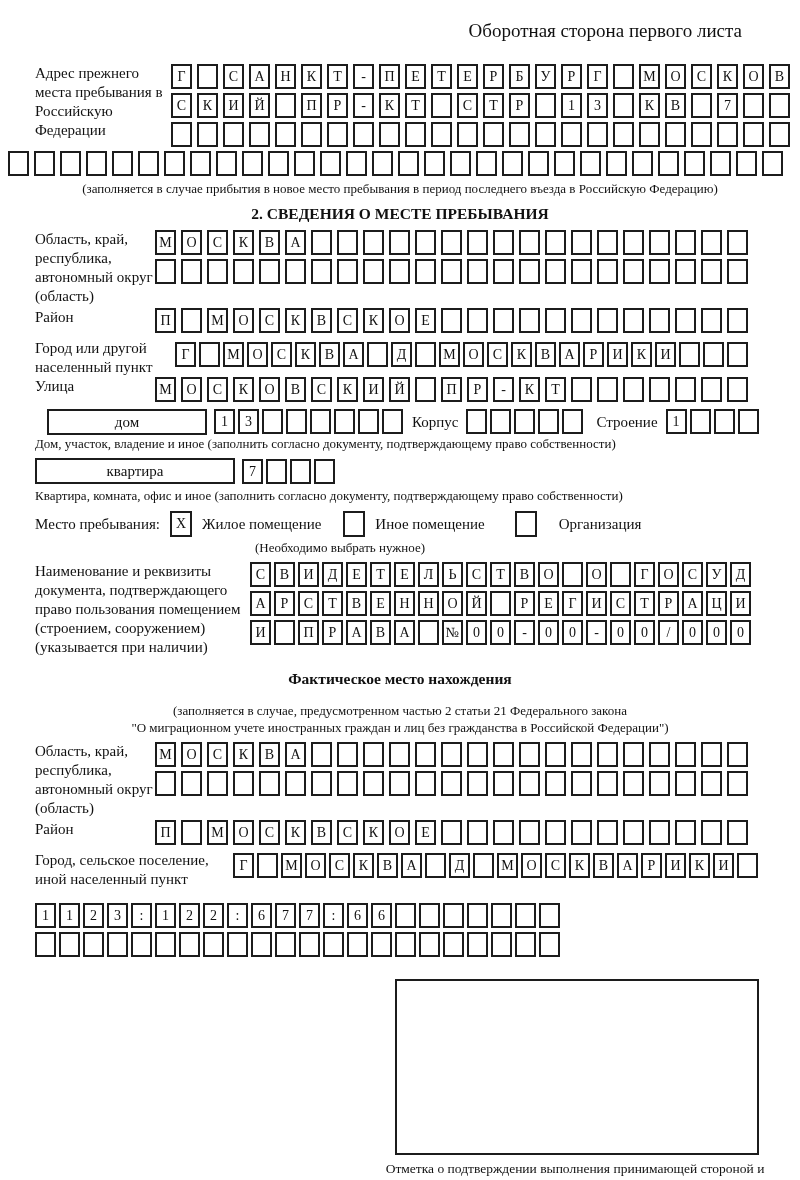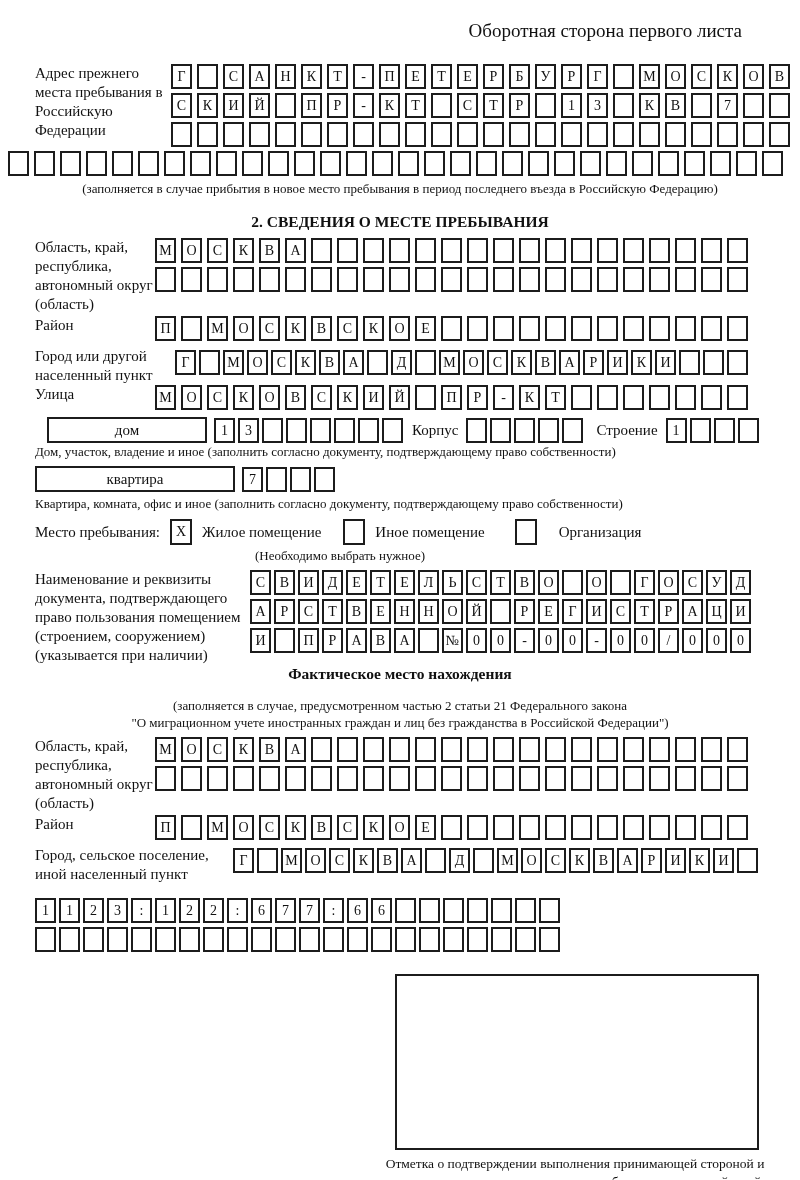--- a/index.html
+++ b/index.html
@@ -139,21 +139,21 @@
       <span class="cell"></span>
       <span class="cell"></span>
       <span class="cell"></span>
       <span class="cell"></span>
       <span class="cell"></span>
       <span class="cell"></span>
       <span class="cell"></span>
     </div>
   <div class="note">(заполняется в случае прибытия в новое место пребывания в период последнего въезда в Российскую Федерацию)</div>
 
-  <div class="sec-title" style="margin-top:16px;">2. СВЕДЕНИЯ О МЕСТЕ ПРЕБЫВАНИЯ</div>
+  <div class="sec-title" style="margin-top:8px;">2. СВЕДЕНИЯ О МЕСТЕ ПРЕБЫВАНИЯ</div>
 
   <div class="block" style="margin-top:7px;">
     <div class="lbl" style="width:120px;">Область, край, республика, автономный округ (область)</div>
     <div class="cellcol">
       <div class="cellrow">
           <span class="cell">М</span>
           <span class="cell">О</span>
           <span class="cell">С</span>
           <span class="cell">К</span>
           <span class="cell">В</span>
@@ -285,21 +285,21 @@
         <span class="cell"></span>
         <span class="cell"></span>
         <span class="cell"></span>
         <span class="cell"></span>
         <span class="cell"></span>
         <span class="cell"></span>
         <span class="cell"></span>
       </div>
   </div>
 
-  <div class="block" style="margin-top:3px;align-items:center;padding-left:12px;">
+  <div class="block" style="margin-top:3px;padding-left:12px;">
     <div class="bigbox-label" style="width:156px;margin-right:7px;">дом</div>
     <div class="cellrow tight" style="margin-bottom:0;">
         <span class="cell">1</span>
         <span class="cell">3</span>
         <span class="cell"></span>
         <span class="cell"></span>
         <span class="cell"></span>
         <span class="cell"></span>
         <span class="cell"></span>
         <span class="cell"></span>
@@ -412,21 +412,21 @@
           <span class="cell">0</span>
           <span class="cell">0</span>
           <span class="cell">/</span>
           <span class="cell">0</span>
           <span class="cell">0</span>
           <span class="cell">0</span>
         </div>
     </div>
   </div>
 
-  <div class="sec-title" style="margin-top:0;">Фактическое место нахождения</div>
+  <div class="sec-title" style="margin-top:13px;">Фактическое место нахождения</div>
   <div class="note" style="margin-top:14px;">(заполняется в случае, предусмотренном частью 2 статьи 21 Федерального закона</div>
   <div class="note">"О миграционном учете иностранных граждан и лиц без гражданства в Российской Федерации")</div>
 
   <div class="block" style="margin-top:6px;">
     <div class="lbl" style="width:120px;">Область, край, республика, автономный округ (область)</div>
     <div class="cellcol">
       <div class="cellrow">
           <span class="cell">М</span>
           <span class="cell">О</span>
           <span class="cell">С</span>

